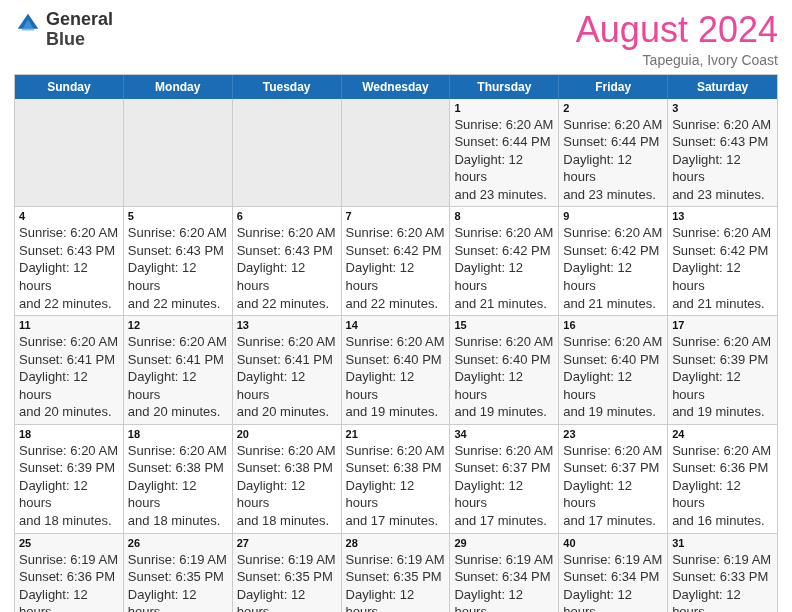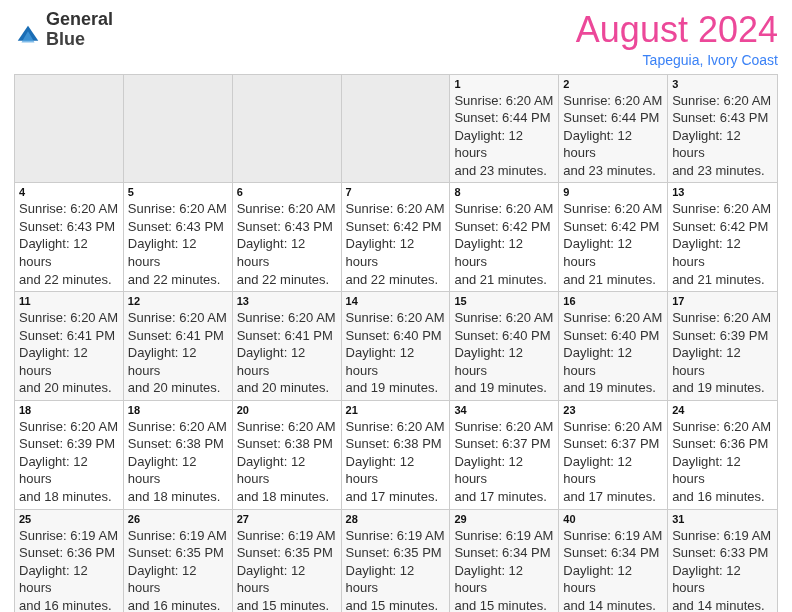--- a/index.html
+++ b/index.html
@@ -18,21 +18,21 @@
       flex-direction: column;
     }
     .header {
       display: flex;
       justify-content: space-between;
       align-items: flex-start;
       margin-bottom: 6px;
     }
     .logo {
       display: flex;
-      align-items: flex-end;
+      align-items: flex-start;
       gap: 4px;
     }
     .logo-text {
       font-size: 18px;
       font-weight: bold;
       line-height: 1.1;
     }
     .logo-general { color: #333; }
     .logo-blue { color: #404040; }
     .logo-icon {
@@ -43,21 +43,21 @@
       text-align: right;
     }
     .main-title {
       font-size: 36px;
       font-weight: normal;
       color: #ec4899;
       line-height: 1.1;
     }
     .subtitle {
       font-size: 14px;
-      color: #3b82f6;
+      color: #737373;
       margin-top: 2px;
     }
     .calendar {
       flex: 1;
       display: flex;
       flex-direction: column;
       border: 1px solid #ccc;
     }
     .cal-header-row {
       display: grid;
@@ -133,20 +133,29 @@
         <span class="logo-blue">Blue</span>
       </div>
     </div>
     <div class="title-block">
       <div class="main-title">August 2024</div>
       <div class="subtitle">Tapeguia, Ivory Coast</div>
     </div>
   </div>
 
   <div class="calendar">
+    <div class="cal-header-row">
+    <div class="cal-header-cell">Sunday</div>
+        <div class="cal-header-cell">Monday</div>
+        <div class="cal-header-cell">Tuesday</div>
+        <div class="cal-header-cell">Wednesday</div>
+        <div class="cal-header-cell">Thursday</div>
+        <div class="cal-header-cell">Friday</div>
+        <div class="cal-header-cell">Saturday</div>
+      </div>
     <div class="cal-body">
     <div class="cal-row">
           <div class="cal-cell empty"></div>
           <div class="cal-cell empty"></div>
           <div class="cal-cell empty"></div>
           <div class="cal-cell empty"></div>
           <div class="cal-cell">
             <div class="day-num">1</div>
             <div class="day-info" style="white-space: pre-line;">Sunrise: 6:20 AM
 Sunset: 6:44 PM

